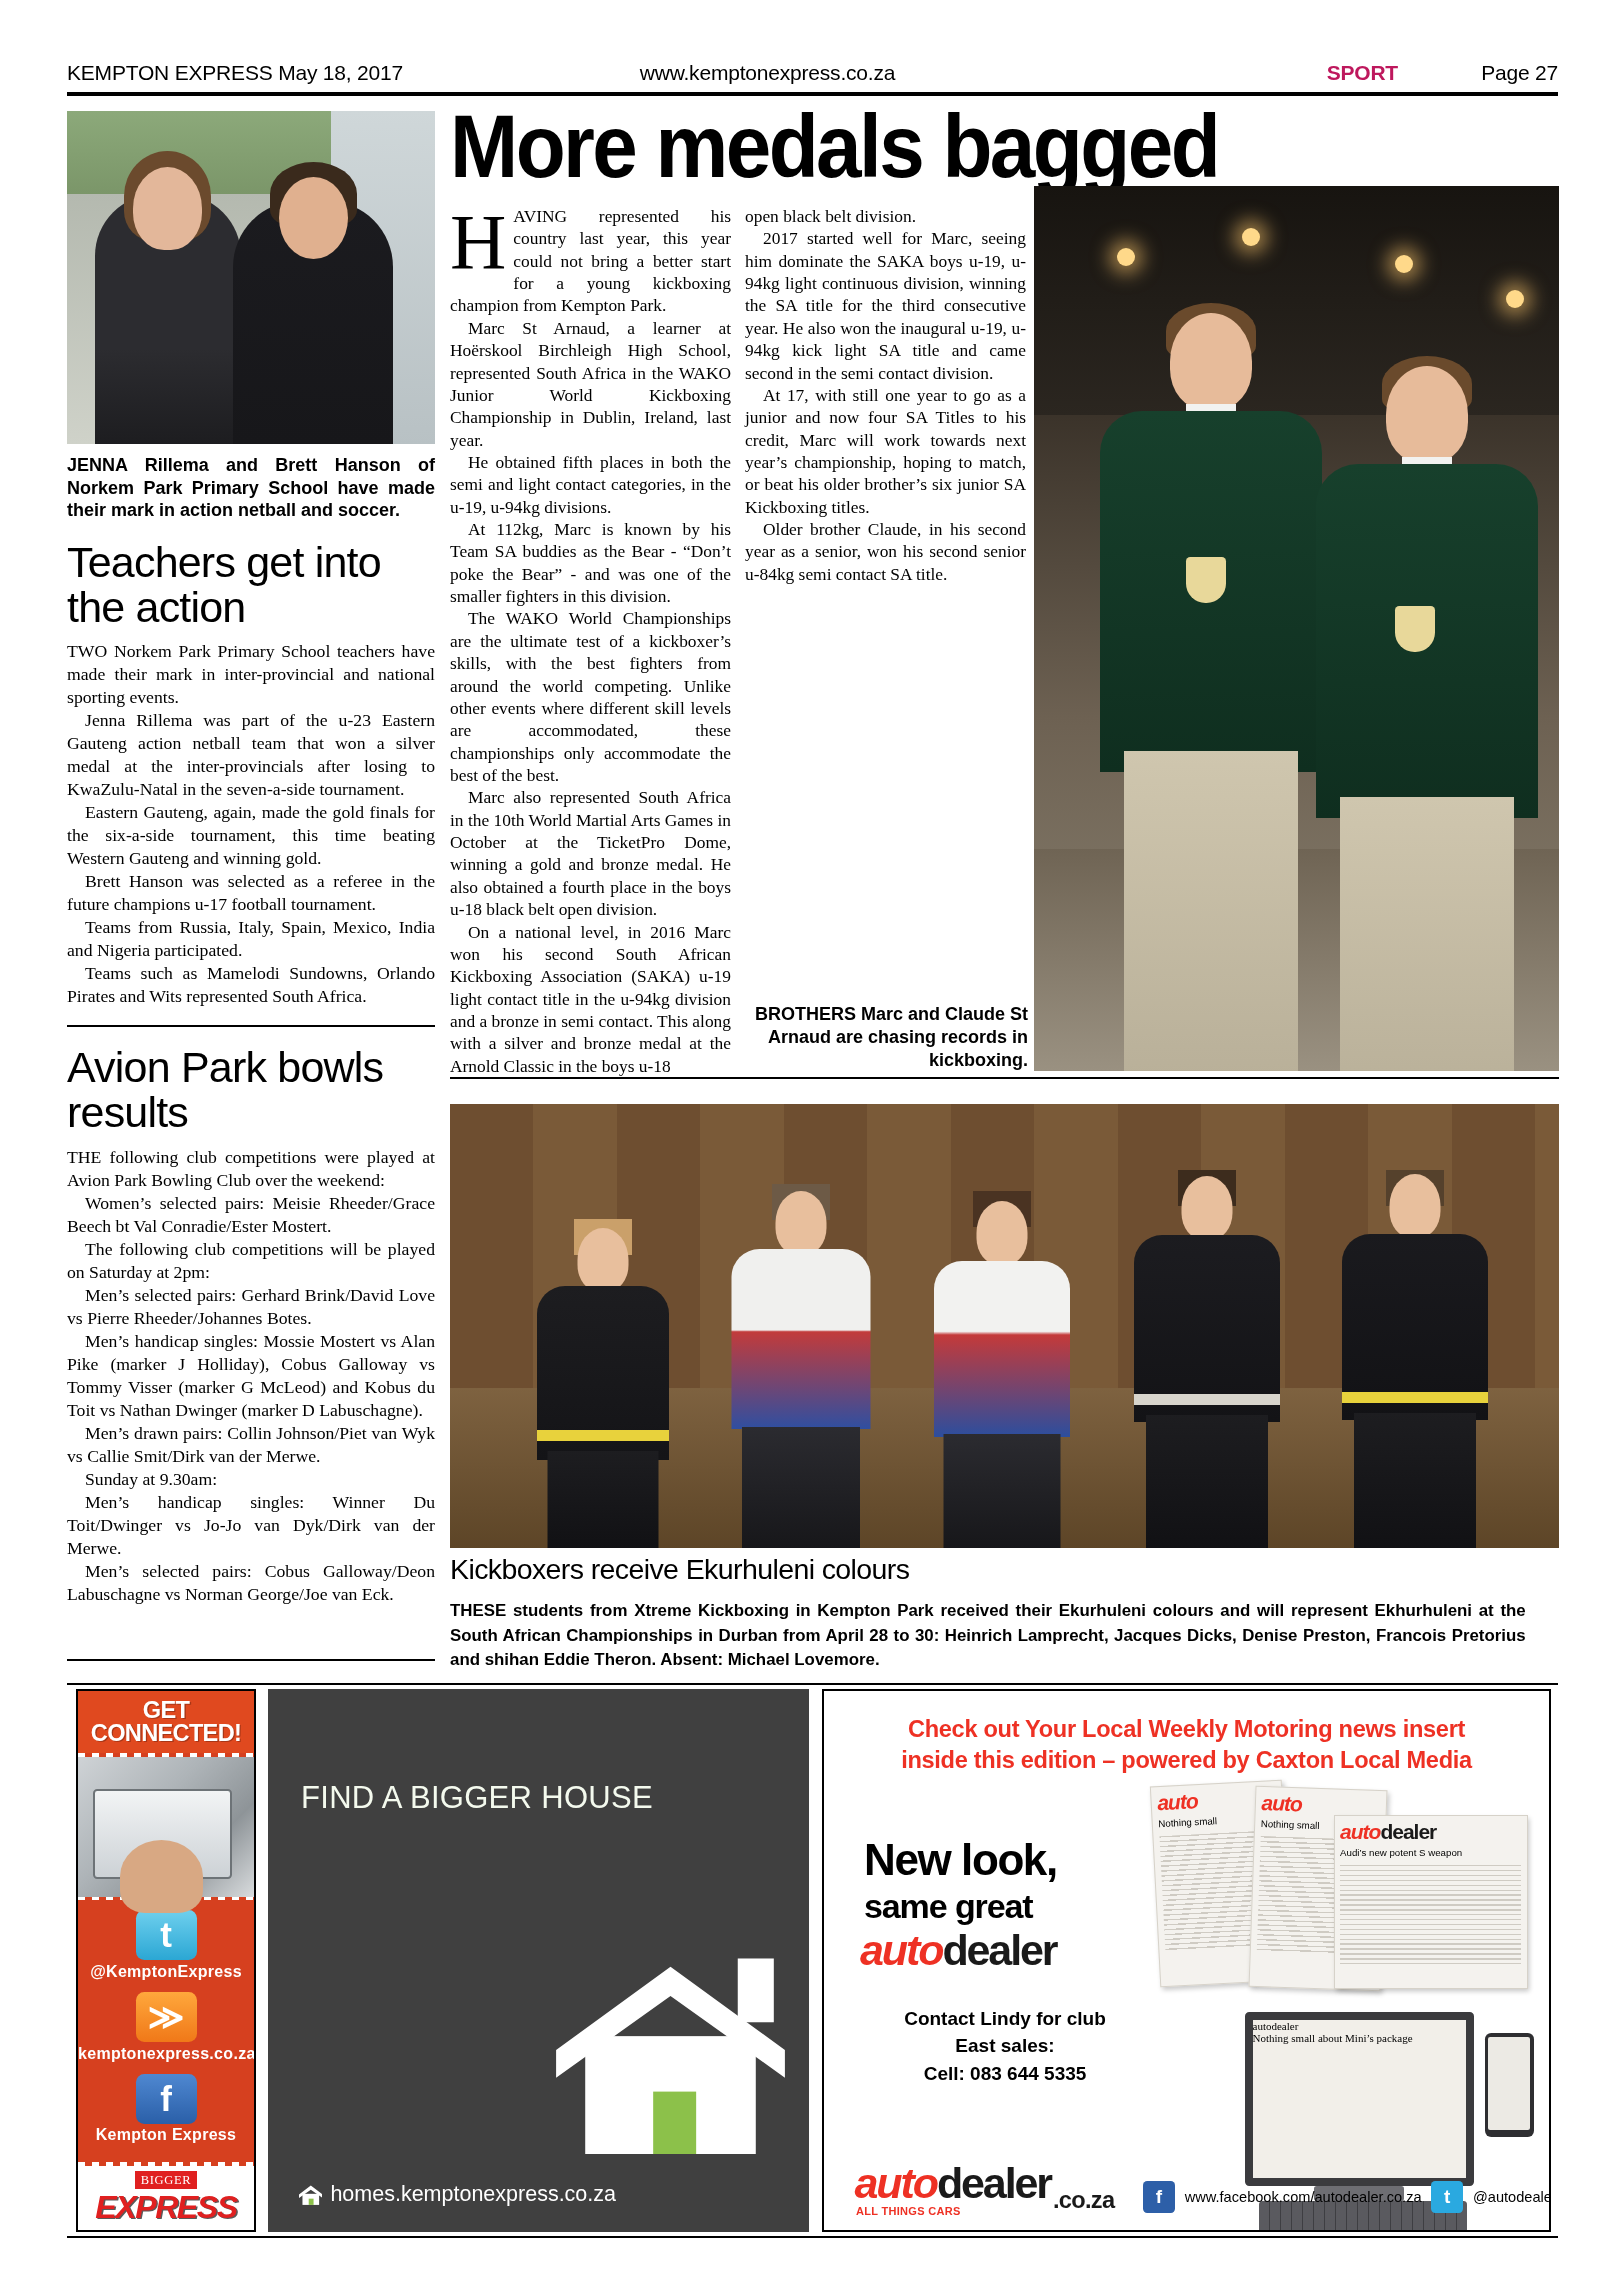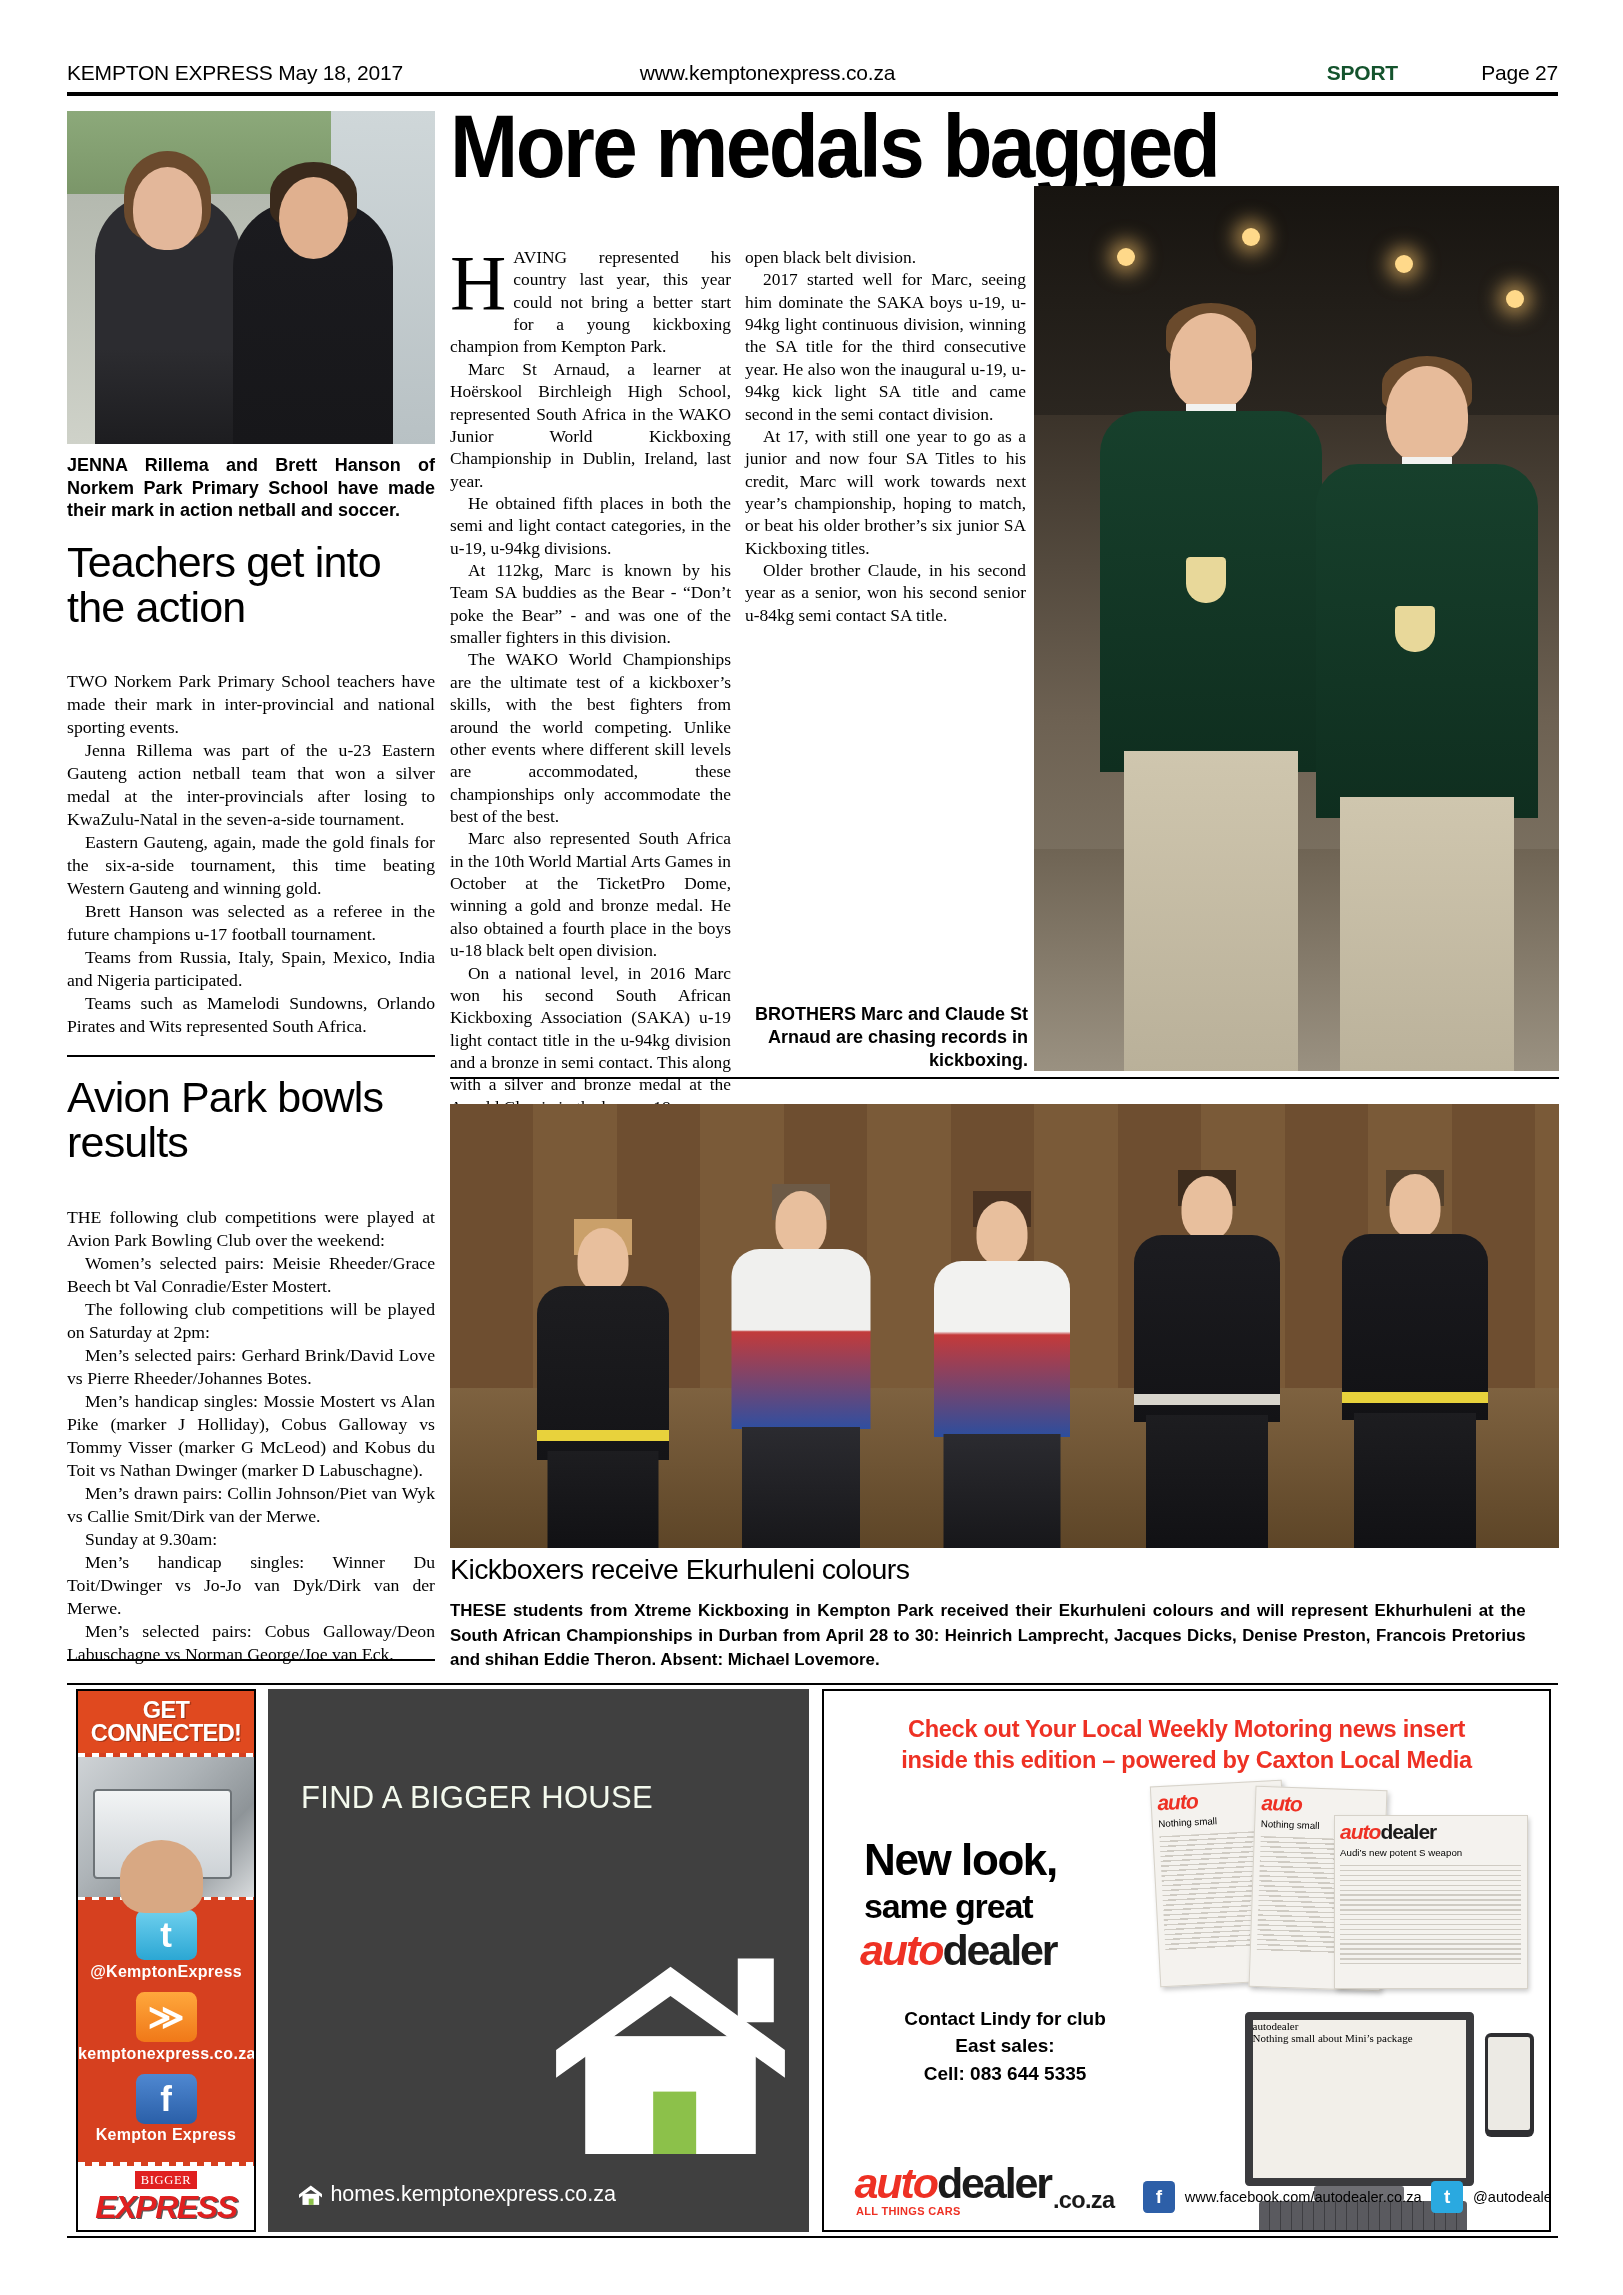--- a/index.html
+++ b/index.html
@@ -15,21 +15,21 @@
 
   
   .masthead {
     position: absolute; left: 67px; top: 56px; width: 1491px; height: 33px;
     display: flex; align-items: center;
     font-family: "Liberation Sans", sans-serif;
     font-size: 21px; letter-spacing: -0.2px;
   }
   .mh-left   { width: 430px; }
   .mh-center { flex: 1; text-align: center; padding-right: 180px; }
-  .mh-sport  { color: #14532d; font-weight: bold; width: 180px; text-align: right; }
+  .mh-sport  { color: #be185d; font-weight: bold; width: 180px; text-align: right; }
   .mh-page   { width: 160px; text-align: right; }
   .mast-rule {
     position: absolute; left: 67px; top: 92px; width: 1491px; height: 3.5px; background: #000;
   }
 
   
   .col-left { position: absolute; left: 67px; top: 111px; width: 368px; }
   .photo-teachers {
     width: 368px; height: 333px;
     background:
@@ -81,21 +81,21 @@
     font-family: "Liberation Sans", sans-serif;
     font-weight: normal; font-size: 43px; line-height: 1.04;
     letter-spacing: -0.8px; margin: 18px 0 11px 0;
   }
 
   .body-serif {
     font-family: "Liberation Serif", serif;
     font-size: 17.7px; line-height: 1.30; text-align: justify;
   }
   .body-serif p { text-indent: 18px; }
-  .body-serif p.lead { text-indent: 0; margin-top: 41px; }
+  .body-serif p.lead { text-indent: 0; }
 
   .rule-thin { height: 2.1px; background:#000; margin: 16.7px 0 2.8px 0; }
 
   
   .main-headline {
     position: absolute; left: 450px; top: 106px; width: 1111px;
     font-family: "Liberation Sans", sans-serif;
     font-weight: bold; font-size: 89px; line-height: 0.92;
     letter-spacing: -2.8px;
     transform: scaleX(0.92); transform-origin: left top;

